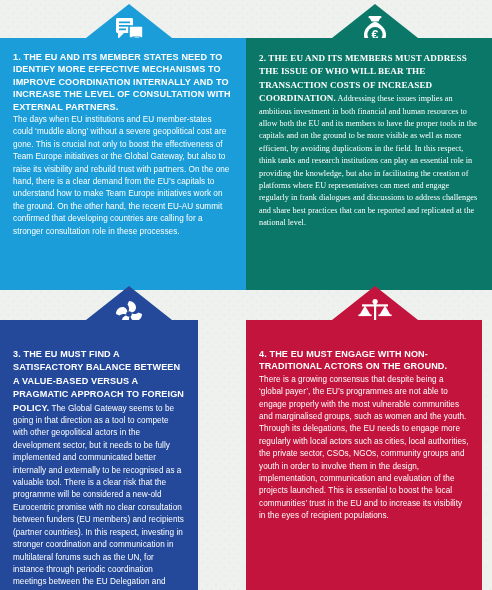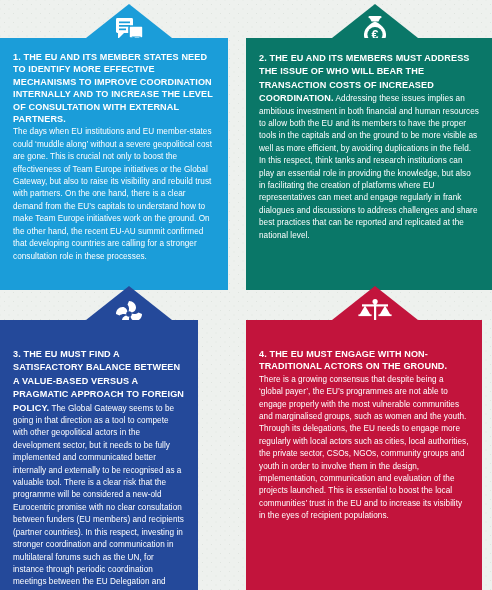--- a/index.html
+++ b/index.html
@@ -37,22 +37,22 @@
   }
   .panel .body-wrap {
     position: absolute;
     left: 0;
     right: 0;
     box-sizing: border-box;
     padding: 0 13px;
   }
 
   
-  #panel-1 { left: 0;   top: 38px;  width: 228px; height: 252px; background: #1b9dd9; }
-  #panel-2 { left: 246px; top: 38px; width: 246px; height: 252px; background: #0a7768; }
+  #panel-1 { left: 0;   top: 38px;  width: 246px; height: 252px; background: #1b9dd9; }
+  #panel-2 { left: 246px; top: 38px; width: 246px; height: 252px; background: #0a7768; font-family: Liberation Serif, serif; }
   
   #panel-3 { left: 0;   top: 320px; width: 198px; height: 270px; background: #24499a; }
   #panel-4 { left: 246px; top: 320px; width: 236px; height: 270px; background: #c2143c; }
 
   
   .tab {
     position: absolute;
     width: 0;
     height: 0;
     border-left: 43px solid transparent;

